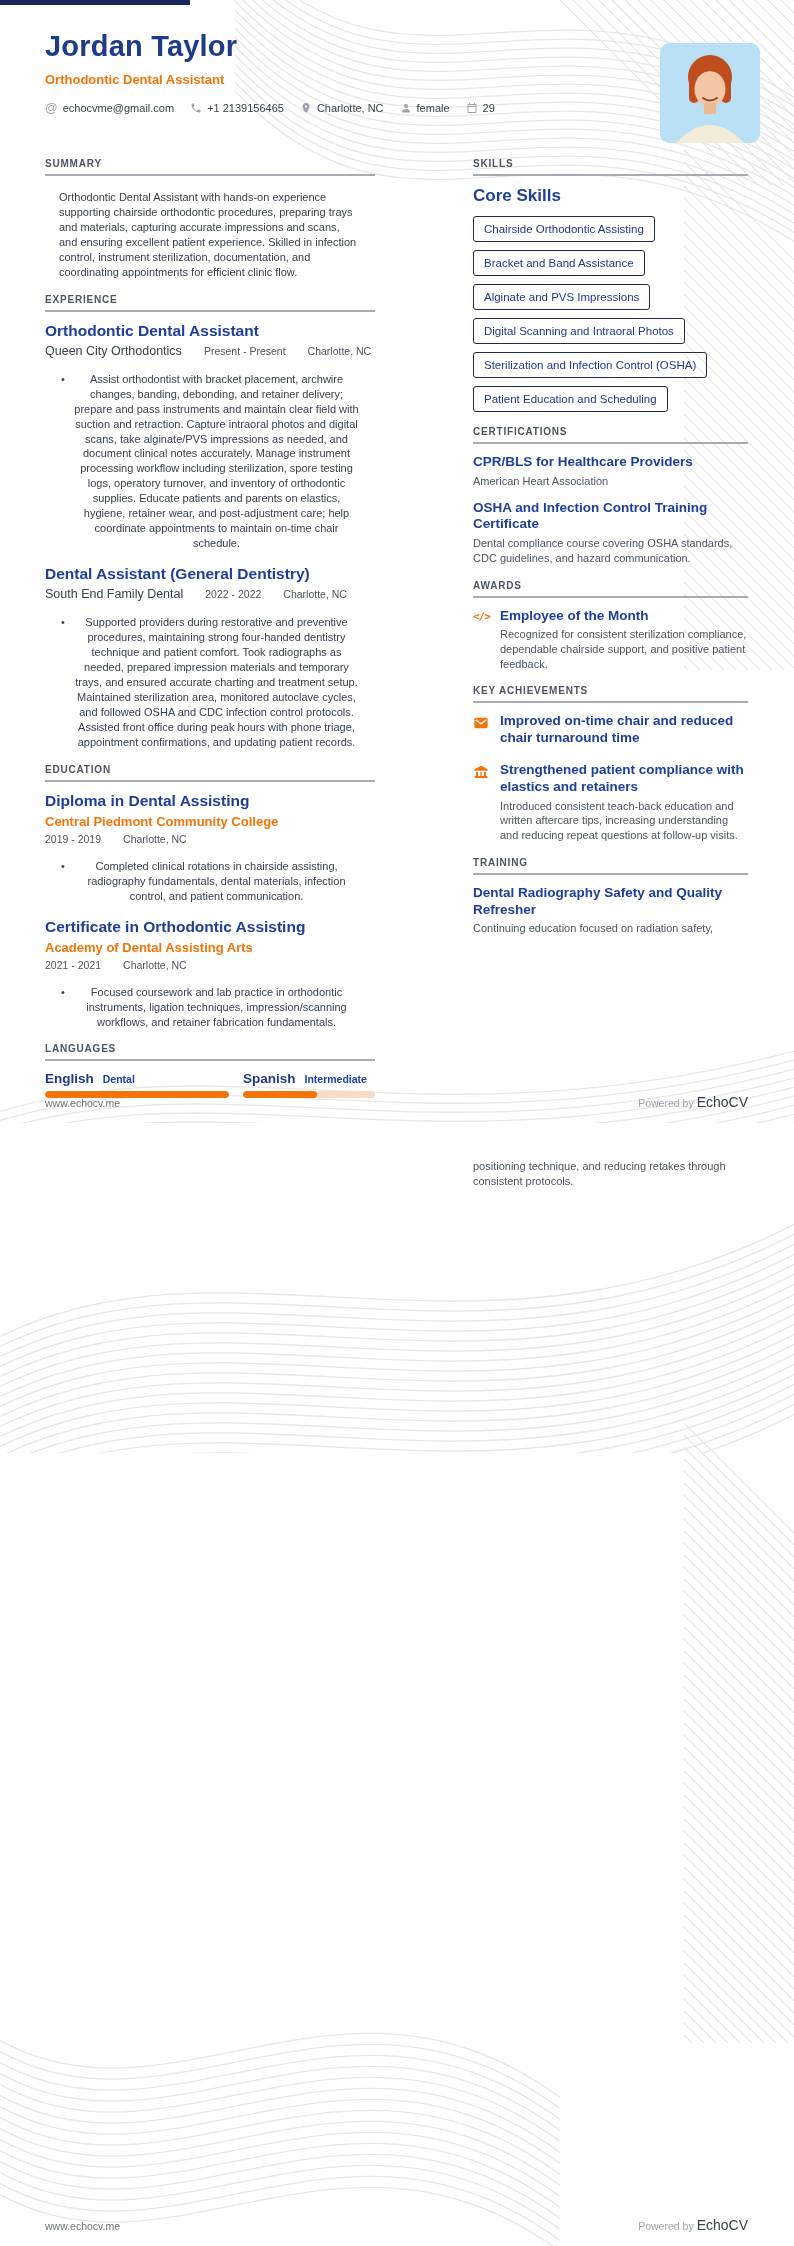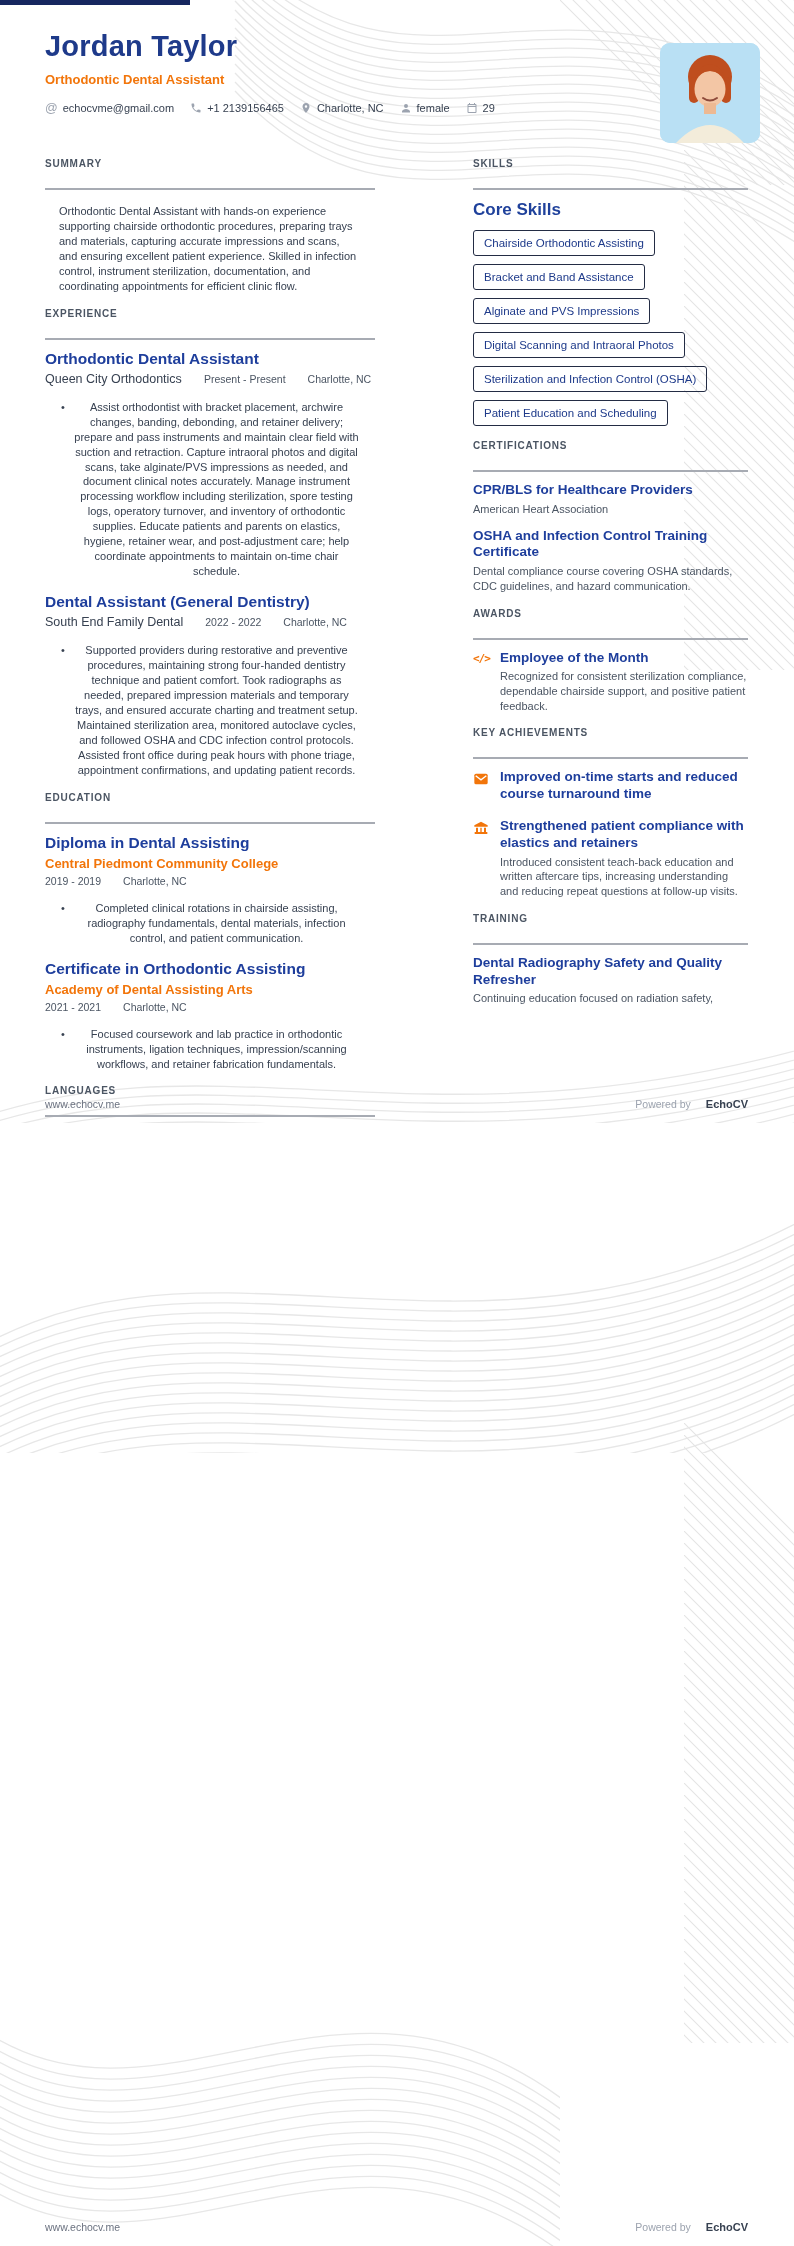--- a/index.html
+++ b/index.html
@@ -27,21 +27,21 @@
   .photo{position:absolute;left:660px;top:43px;width:100px;height:100px;border-radius:10px;
          overflow:hidden;z-index:1;background:#b9e0f4;}
 
   
   .col{position:absolute;top:158px;z-index:1;}
   .col.left{left:45px;width:330px;}
   .col.right{left:473px;width:275px;}
 
   .sec{margin-bottom:14px;}
   .shead{font-size:10px;font-weight:700;letter-spacing:.8px;color:#4b5563;
-         border-bottom:2px solid #a7abb3;padding-bottom:19px;margin:0 0 10px;}
+         border-bottom:2px solid #a7abb3;padding-bottom:5px;margin:0 0 10px;}
   .body{font-size:11px;line-height:1.36;color:#374151;margin:14px;}
 
   .job{margin-bottom:10px;}
   .jtitle{font-size:15.5px;font-weight:700;color:#1e3e9c;margin:0 0 4px;}
   .meta{display:flex;gap:22px;align-items:baseline;margin-bottom:5px;flex-wrap:wrap;}
   .company{font-size:12.5px;color:#374151;}
   .mdim{font-size:10.5px;color:#4b5563;}
   .bullet{position:relative;padding-left:13px;text-align:center;}
   .bullet::before{content:"\2022";position:absolute;left:2px;top:0;color:#374151;font-size:11px;}
   .school{font-size:13px;font-weight:700;color:#f2750a;margin:0 0 4px;}
@@ -65,21 +65,21 @@
 
   .iitem{display:flex;gap:10px;margin-bottom:12px;}
   .iicon{flex:0 0 17px;width:17px;padding-top:2px;}
   .iicon svg{width:16px;height:16px;}
   .icode{color:#f2750a;font-weight:700;font-size:11px;font-family:"DejaVu Sans Mono",monospace;letter-spacing:-1px;}
 
   .pfoot{position:absolute;left:45px;right:46px;bottom:13px;display:flex;
          justify-content:space-between;align-items:baseline;font-size:10.5px;z-index:1;}
   .site{color:#6b7280;}
   .powered{color:#9ca3af;}
-  .powered b{color:#374151;font-weight:700;font-size:11px;margin-left:15px;}
+  .powered b{color:#374151;font-weight:400;font-size:14px;margin-left:3px;}
 
   .overflow-text{position:absolute;left:473px;top:36px;width:282px;font-size:11px;
                  line-height:1.36;color:#4b5563;margin:0;z-index:1;}
 </style>
 </head>
 <body>
 
 <div class="doc">
 
   <section class="page">
@@ -365,21 +365,21 @@
       <section class="sec">
         <h2 class="shead">KEY ACHIEVEMENTS</h2>
         <div class="iitem">
           <span class="iicon">
             <svg viewBox="0 0 24 24">
                 <rect x="2" y="4" width="20" height="16" rx="2.5" fill="#f2750a"></rect>
                 <path d="M4 7l8 6.2L20 7" stroke="#ffffff" stroke-width="2" fill="none"></path>
               </svg>
           </span>
           <div>
-            <h3 class="rtitle">Improved on-time starts and reduced course turnaround time</h3>
+            <h3 class="rtitle">Improved on-time chair and reduced chair turnaround time</h3>
           </div>
         </div>
         <div class="iitem">
           <span class="iicon">
             <svg viewBox="0 0 24 24" fill="#f2750a">
                 <path d="M12 2.5L2 8v2h20V8L12 2.5zM4.5 11.5v6.5H2.5v3h19v-3h-2v-6.5h-3v6.5h-3.5v-6.5h-2v6.5H7.5v-6.5h-3z"></path>
               </svg>
           </span>
           <div>
             <h3 class="rtitle">Strengthened patient compliance with elastics and retainers</h3>
@@ -491,19 +491,20 @@
         <path d="M -40,80 C 150,240 340,-20 580,180" transform="translate(0,77)"></path>
         <path d="M -40,80 C 150,240 340,-20 580,180" transform="translate(0,88)"></path>
         <path d="M -40,80 C 150,240 340,-20 580,180" transform="translate(0,99)"></path>
         <path d="M -40,80 C 150,240 340,-20 580,180" transform="translate(0,110)"></path>
         <path d="M -40,80 C 150,240 340,-20 580,180" transform="translate(0,121)"></path>
         <path d="M -40,80 C 150,240 340,-20 580,180" transform="translate(0,132)"></path>
         <path d="M -40,80 C 150,240 340,-20 580,180" transform="translate(0,143)"></path>
         <path d="M -40,80 C 150,240 340,-20 580,180" transform="translate(0,154)"></path>
       </svg>
 
+    <p class="overflow-text">positioning technique, and reducing retakes through consistent protocols.</p>
 
     <footer class="pfoot">
       <span class="site">www.echocv.me</span>
       <span class="powered"><span>Powered by</span><b>EchoCV</b></span>
     </footer>
   </section>
 </div>
 
 </body></html>

